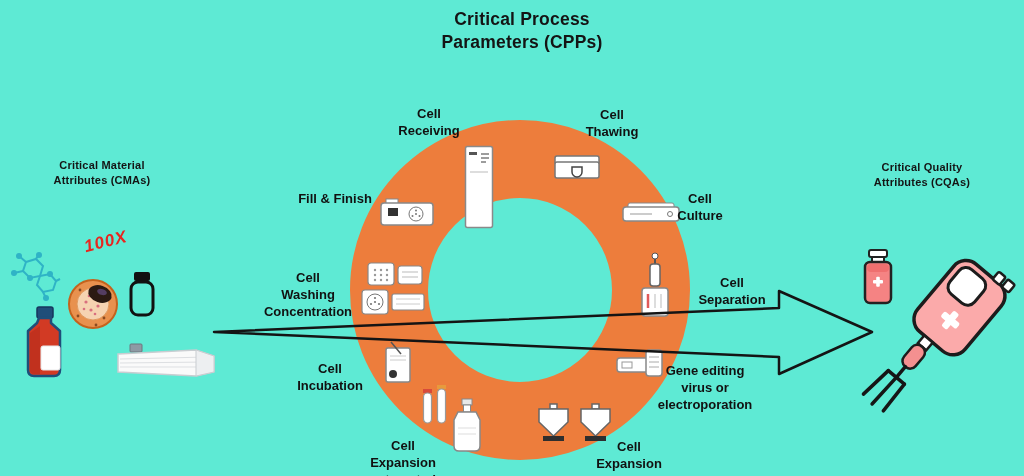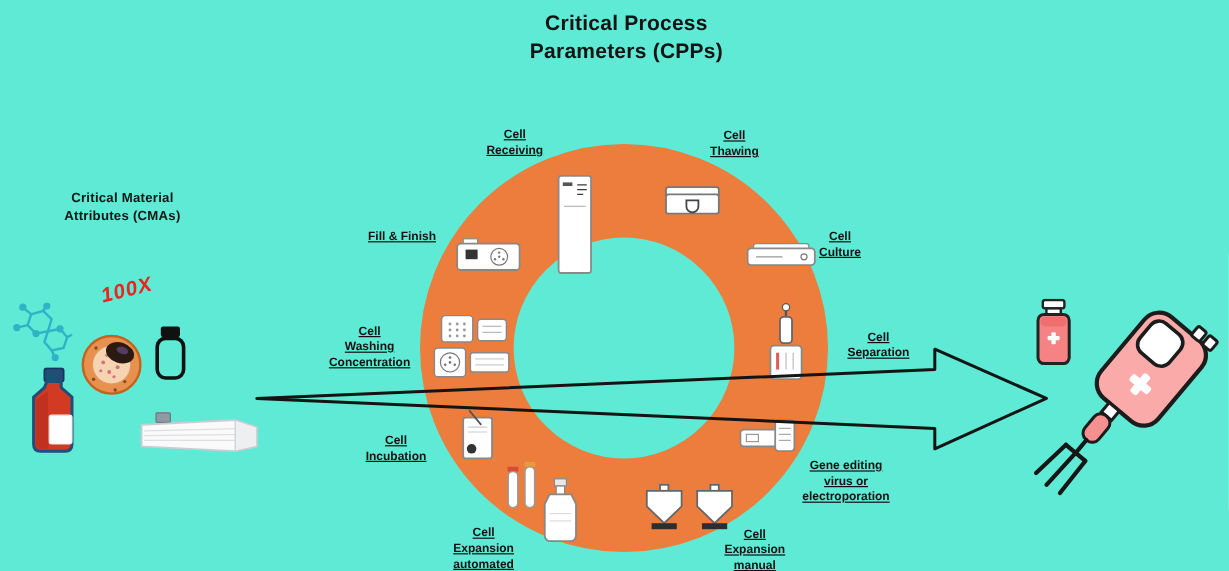--- a/index.html
+++ b/index.html
@@ -11,40 +11,42 @@
     position:absolute;font-weight:bold;text-align:center;white-space:pre-line;
     color:#141414;letter-spacing:.2px;
   }
   .title{font-size:17.5px;line-height:1.3;}
   .side-heading{font-size:11px;line-height:1.32;}
   .ring{
     position:absolute;left:350px;top:120px;width:184px;height:184px;
     border:78px solid #ED7D3C;border-radius:50%;
   }
   .step-label{
-    position:absolute;font-size:10px;font-weight:bold;line-height:1.3;
-    text-align:center;white-space:pre-line;color:#111;text-decoration:underline;
+    position:absolute;font-size:13px;font-weight:bold;line-height:1.3;
+    text-align:center;white-space:pre-line;color:#111;
   }
   .equip{position:absolute;}
   .icon{position:absolute;}
   .mag{
     position:absolute;left:84px;top:232px;font-size:17px;font-weight:bold;
     font-style:italic;color:#E8251F;transform:rotate(-14deg);letter-spacing:1px;
   }
   svg{display:block;}
 </style>
 </head>
 <body>
 
 <div id="canvas">
 
   <div class="heading title" style="left:352px;top:8px;width:340px;">Critical Process
 Parameters (CPPs)</div>
   <div class="heading side-heading" style="left:2px;top:158px;width:200px;">Critical Material
 Attributes (CMAs)</div>
+  <div class="heading side-heading" style="left:822px;top:160px;width:200px;">Critical Quality
+Attributes (CQAs)</div>
 
   <div class="ring"></div>
 
   <div class="equip" style="left:464px;top:145px;">
     <svg width="30" height="84">
         <rect x="1.5" y="1.5" width="27" height="81" rx="2" fill="#fff" stroke="#8a8a8a" stroke-width="1.5"></rect>
         <g stroke="#3a3a3a" stroke-width="1">
           <line x1="17" y1="9" x2="25" y2="9"></line>
           <line x1="17" y1="13" x2="25" y2="13"></line>
           <line x1="17" y1="17" x2="22" y2="17"></line>
@@ -175,21 +177,21 @@
   </div>
 
   <div class="step-label" style="left:389px;top:106px;width:80px;">Cell
 Receiving</div>
   <div class="step-label" style="left:572px;top:107px;width:80px;">Cell
 Thawing</div>
   <div class="step-label" style="left:660px;top:191px;width:80px;">Cell
 Culture</div>
   <div class="step-label" style="left:692px;top:275px;width:80px;">Cell
 Separation</div>
-  <div class="step-label" style="left:655px;top:382px;width:100px;">Gene editing
+  <div class="step-label" style="left:655px;top:363px;width:100px;">Gene editing
 virus or
 electroporation</div>
   <div class="step-label" style="left:589px;top:439px;width:80px;">Cell
 Expansion
 manual</div>
   <div class="step-label" style="left:363px;top:438px;width:80px;">Cell
 Expansion
 automated</div>
   <div class="step-label" style="left:290px;top:361px;width:80px;">Cell
 Incubation</div>

